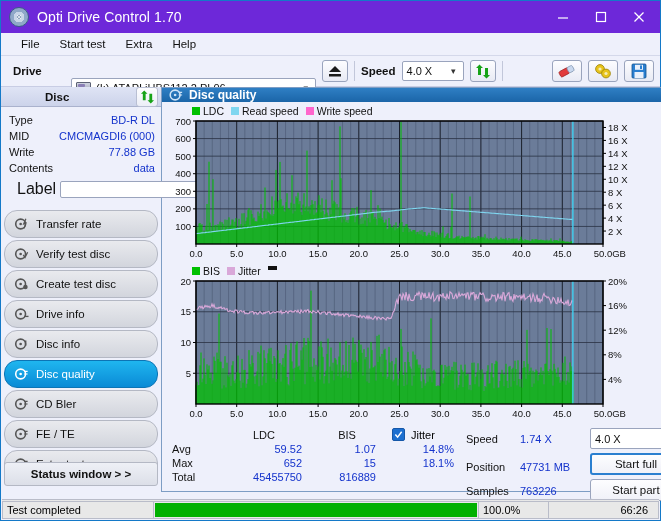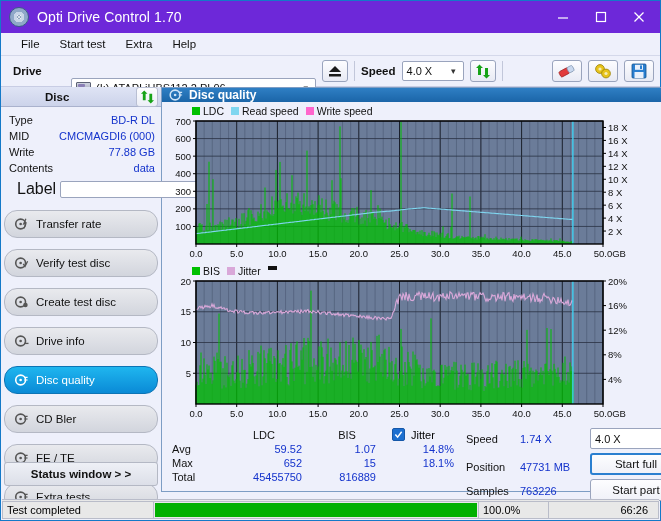--- a/index.html
+++ b/index.html
@@ -93,21 +93,21 @@
     flex:1;height:17px;background:#fff;border:1px solid #9aa4bd;border-radius:2px;box-sizing:border-box;
   }
   .disc-ico-btn{
     width:22px;height:20px;border:1px solid #b9bfd3;border-radius:3px;
     background:linear-gradient(#fdfdff,#eceef7);display:flex;align-items:center;justify-content:center;
     box-sizing:border-box;
   }
   
   .navlist{margin-top:6px;padding:0 3px;}
   .navbtn{
-    height:28px;margin-bottom:11px;display:flex;align-items:center;gap:7px;
+    height:28px;margin-bottom:2px;display:flex;align-items:center;gap:7px;
     padding-left:9px;box-sizing:border-box;font-size:11.5px;color:#111;
     background:linear-gradient(#e9eaee,#d2d5dd);
     border:1px solid #b4b8c4;border-radius:13px;
   }
   .navbtn.active{
     background:linear-gradient(#1fb6ef,#0a8ad6);
     border-color:#0c74b5;color:#fff;
   }
   .statusbtn{
     position:absolute;left:3px;right:3px;bottom:6px;height:24px;
@@ -330,20 +330,28 @@
             </svg>
           <span>Create test disc</span>
         </div>
         <div class="navbtn">
           <svg width="15" height="14" viewBox="0 0 16 16">
               <circle cx="7" cy="8" r="5.6" fill="none" stroke="#555" stroke-width="1.8"></circle>
               <circle cx="7" cy="8" r="1.5" fill="#555"></circle>
               <rect x="11" y="10" width="5" height="1.5" fill="#555"></rect>
             </svg>
           <span>Drive info</span>
+        </div>
+        <div class="navbtn">
+          <svg width="15" height="14" viewBox="0 0 16 16">
+              <circle cx="7" cy="8" r="5.6" fill="none" stroke="#555" stroke-width="1.8"></circle>
+              <circle cx="7" cy="8" r="1.5" fill="#555"></circle>
+              <rect x="12" y="4" width="1.6" height="6" fill="#555"></rect>
+            </svg>
+          <span>Disc info</span>
         </div>
         <div class="navbtn active">
           <svg width="15" height="14" viewBox="0 0 16 16">
               <circle cx="7" cy="8" r="5.6" fill="none" stroke="#fff" stroke-width="1.8"></circle>
               <circle cx="7" cy="8" r="1.5" fill="#fff"></circle>
               <path d="M11 5 L15 5 M11 8 L15 8" stroke="#fff" stroke-width="1.4"></path>
             </svg>
           <span>Disc quality</span>
         </div>
         <div class="navbtn">

